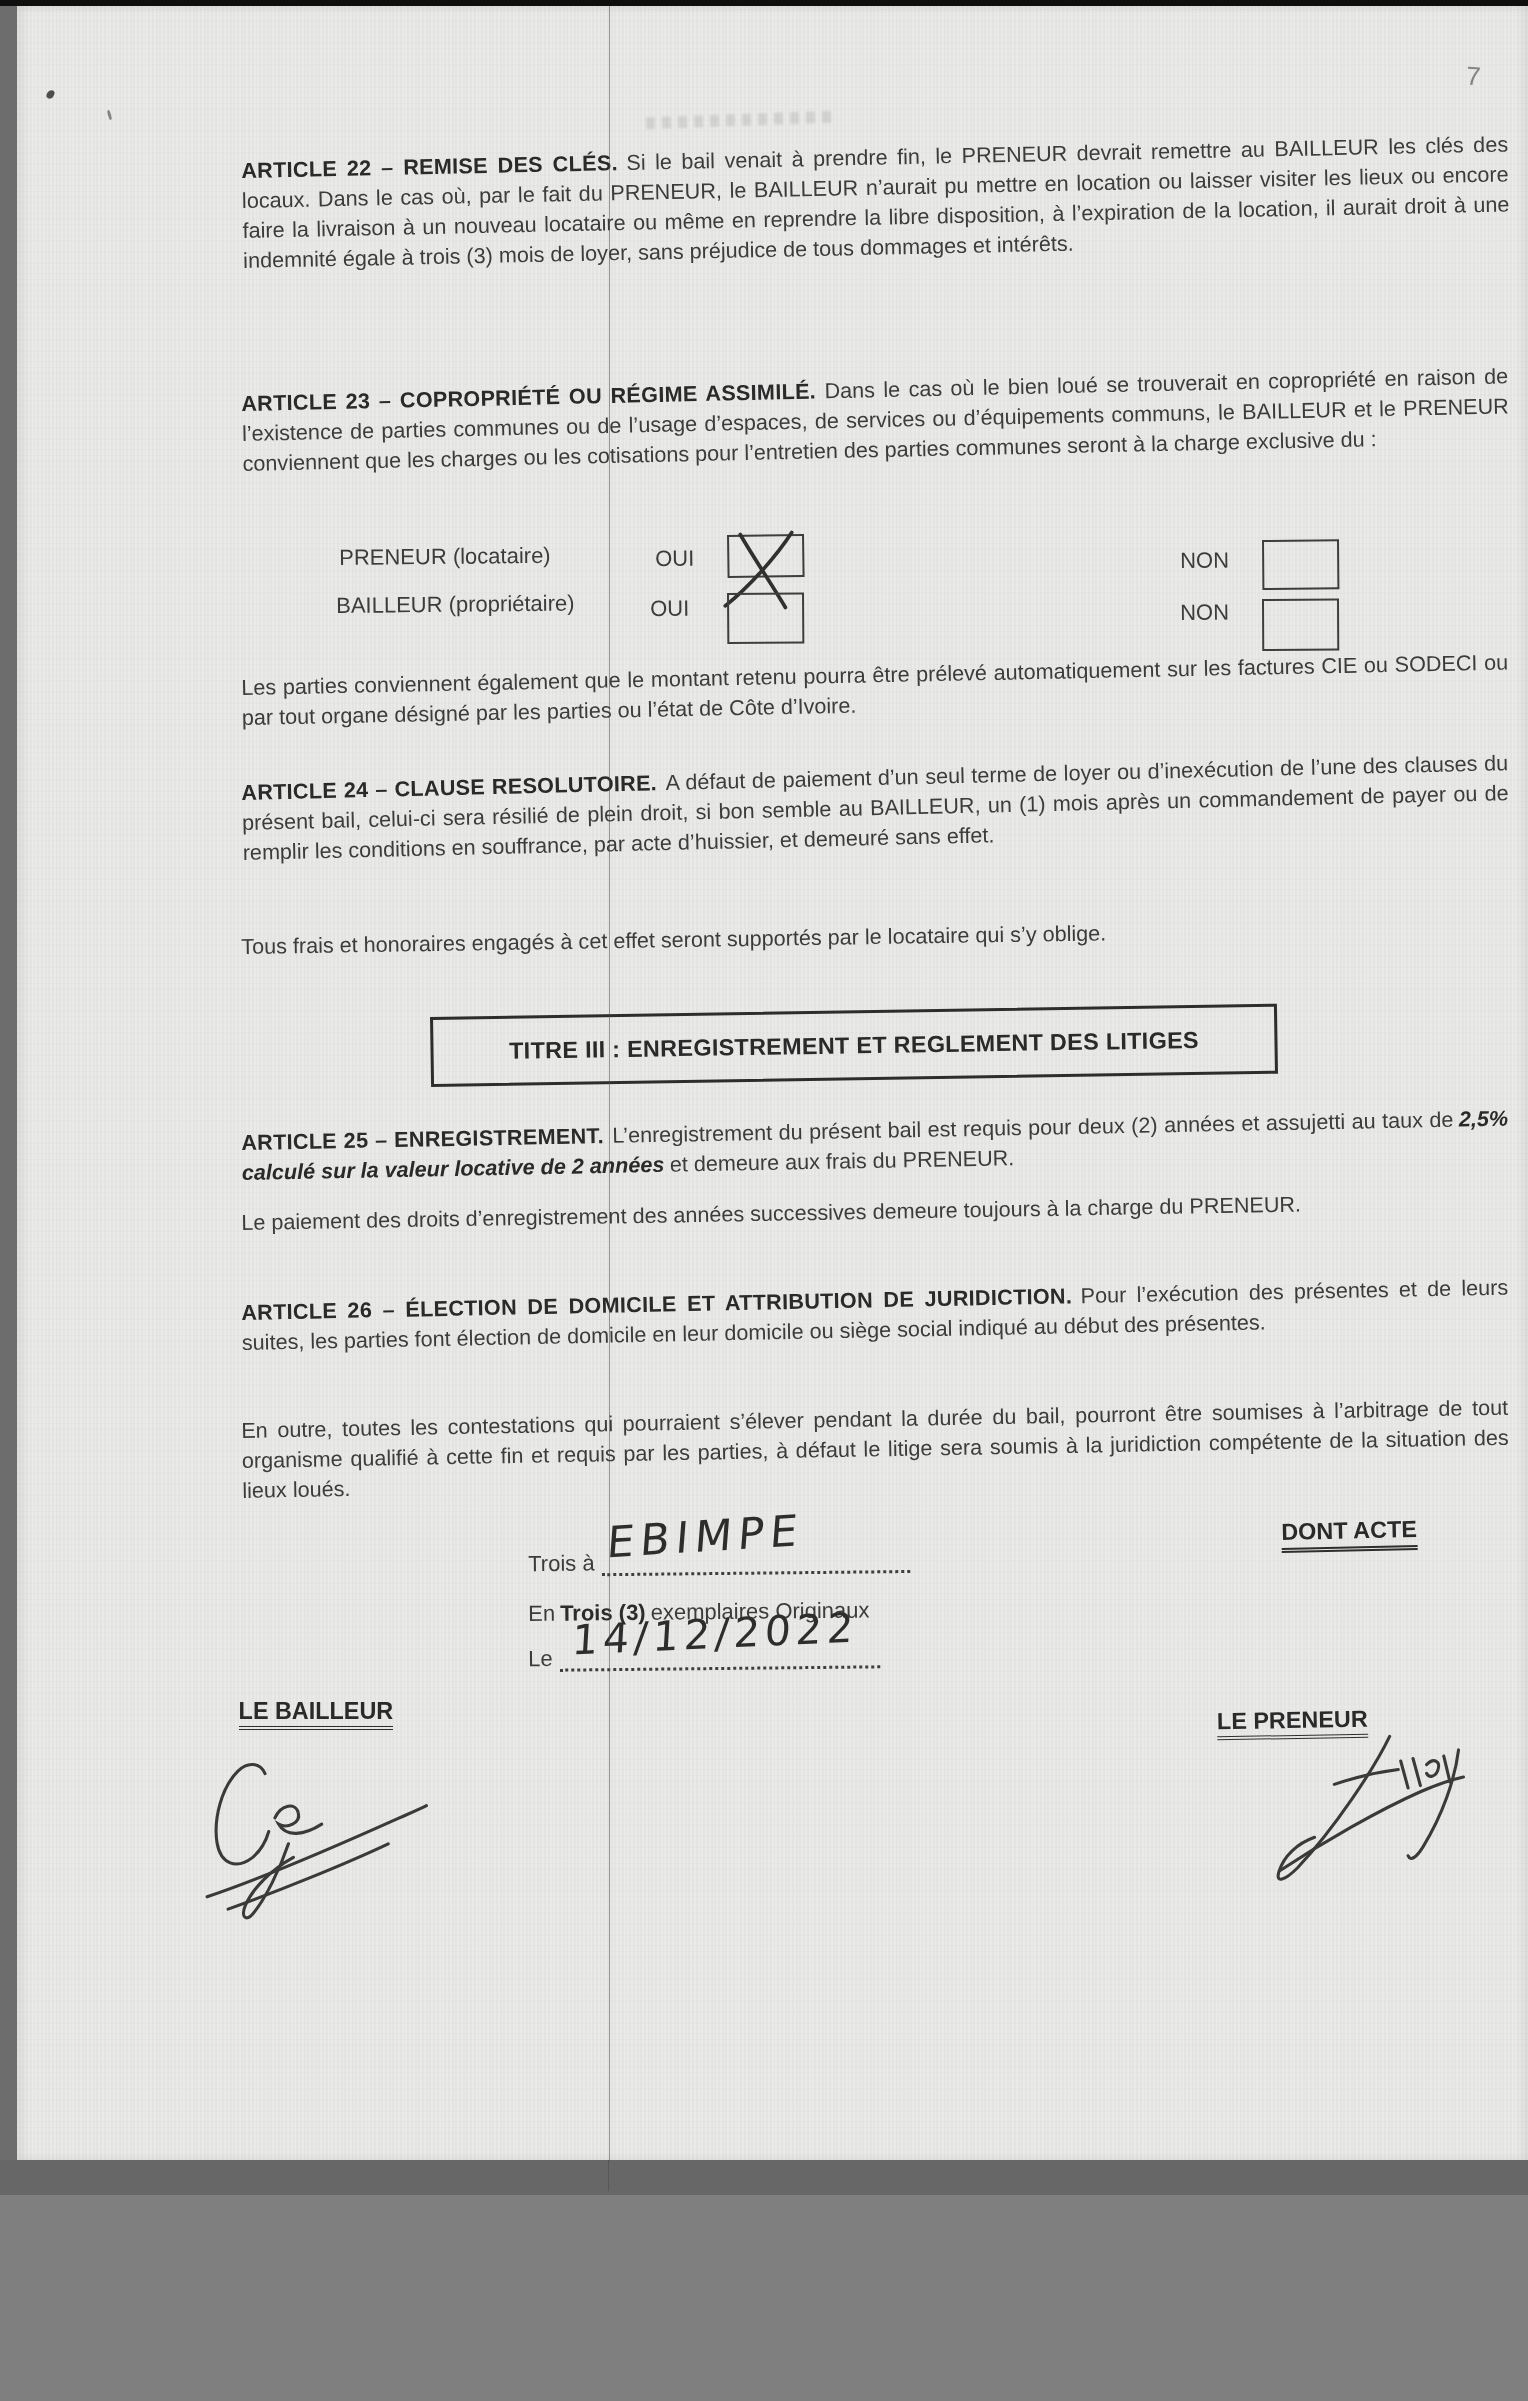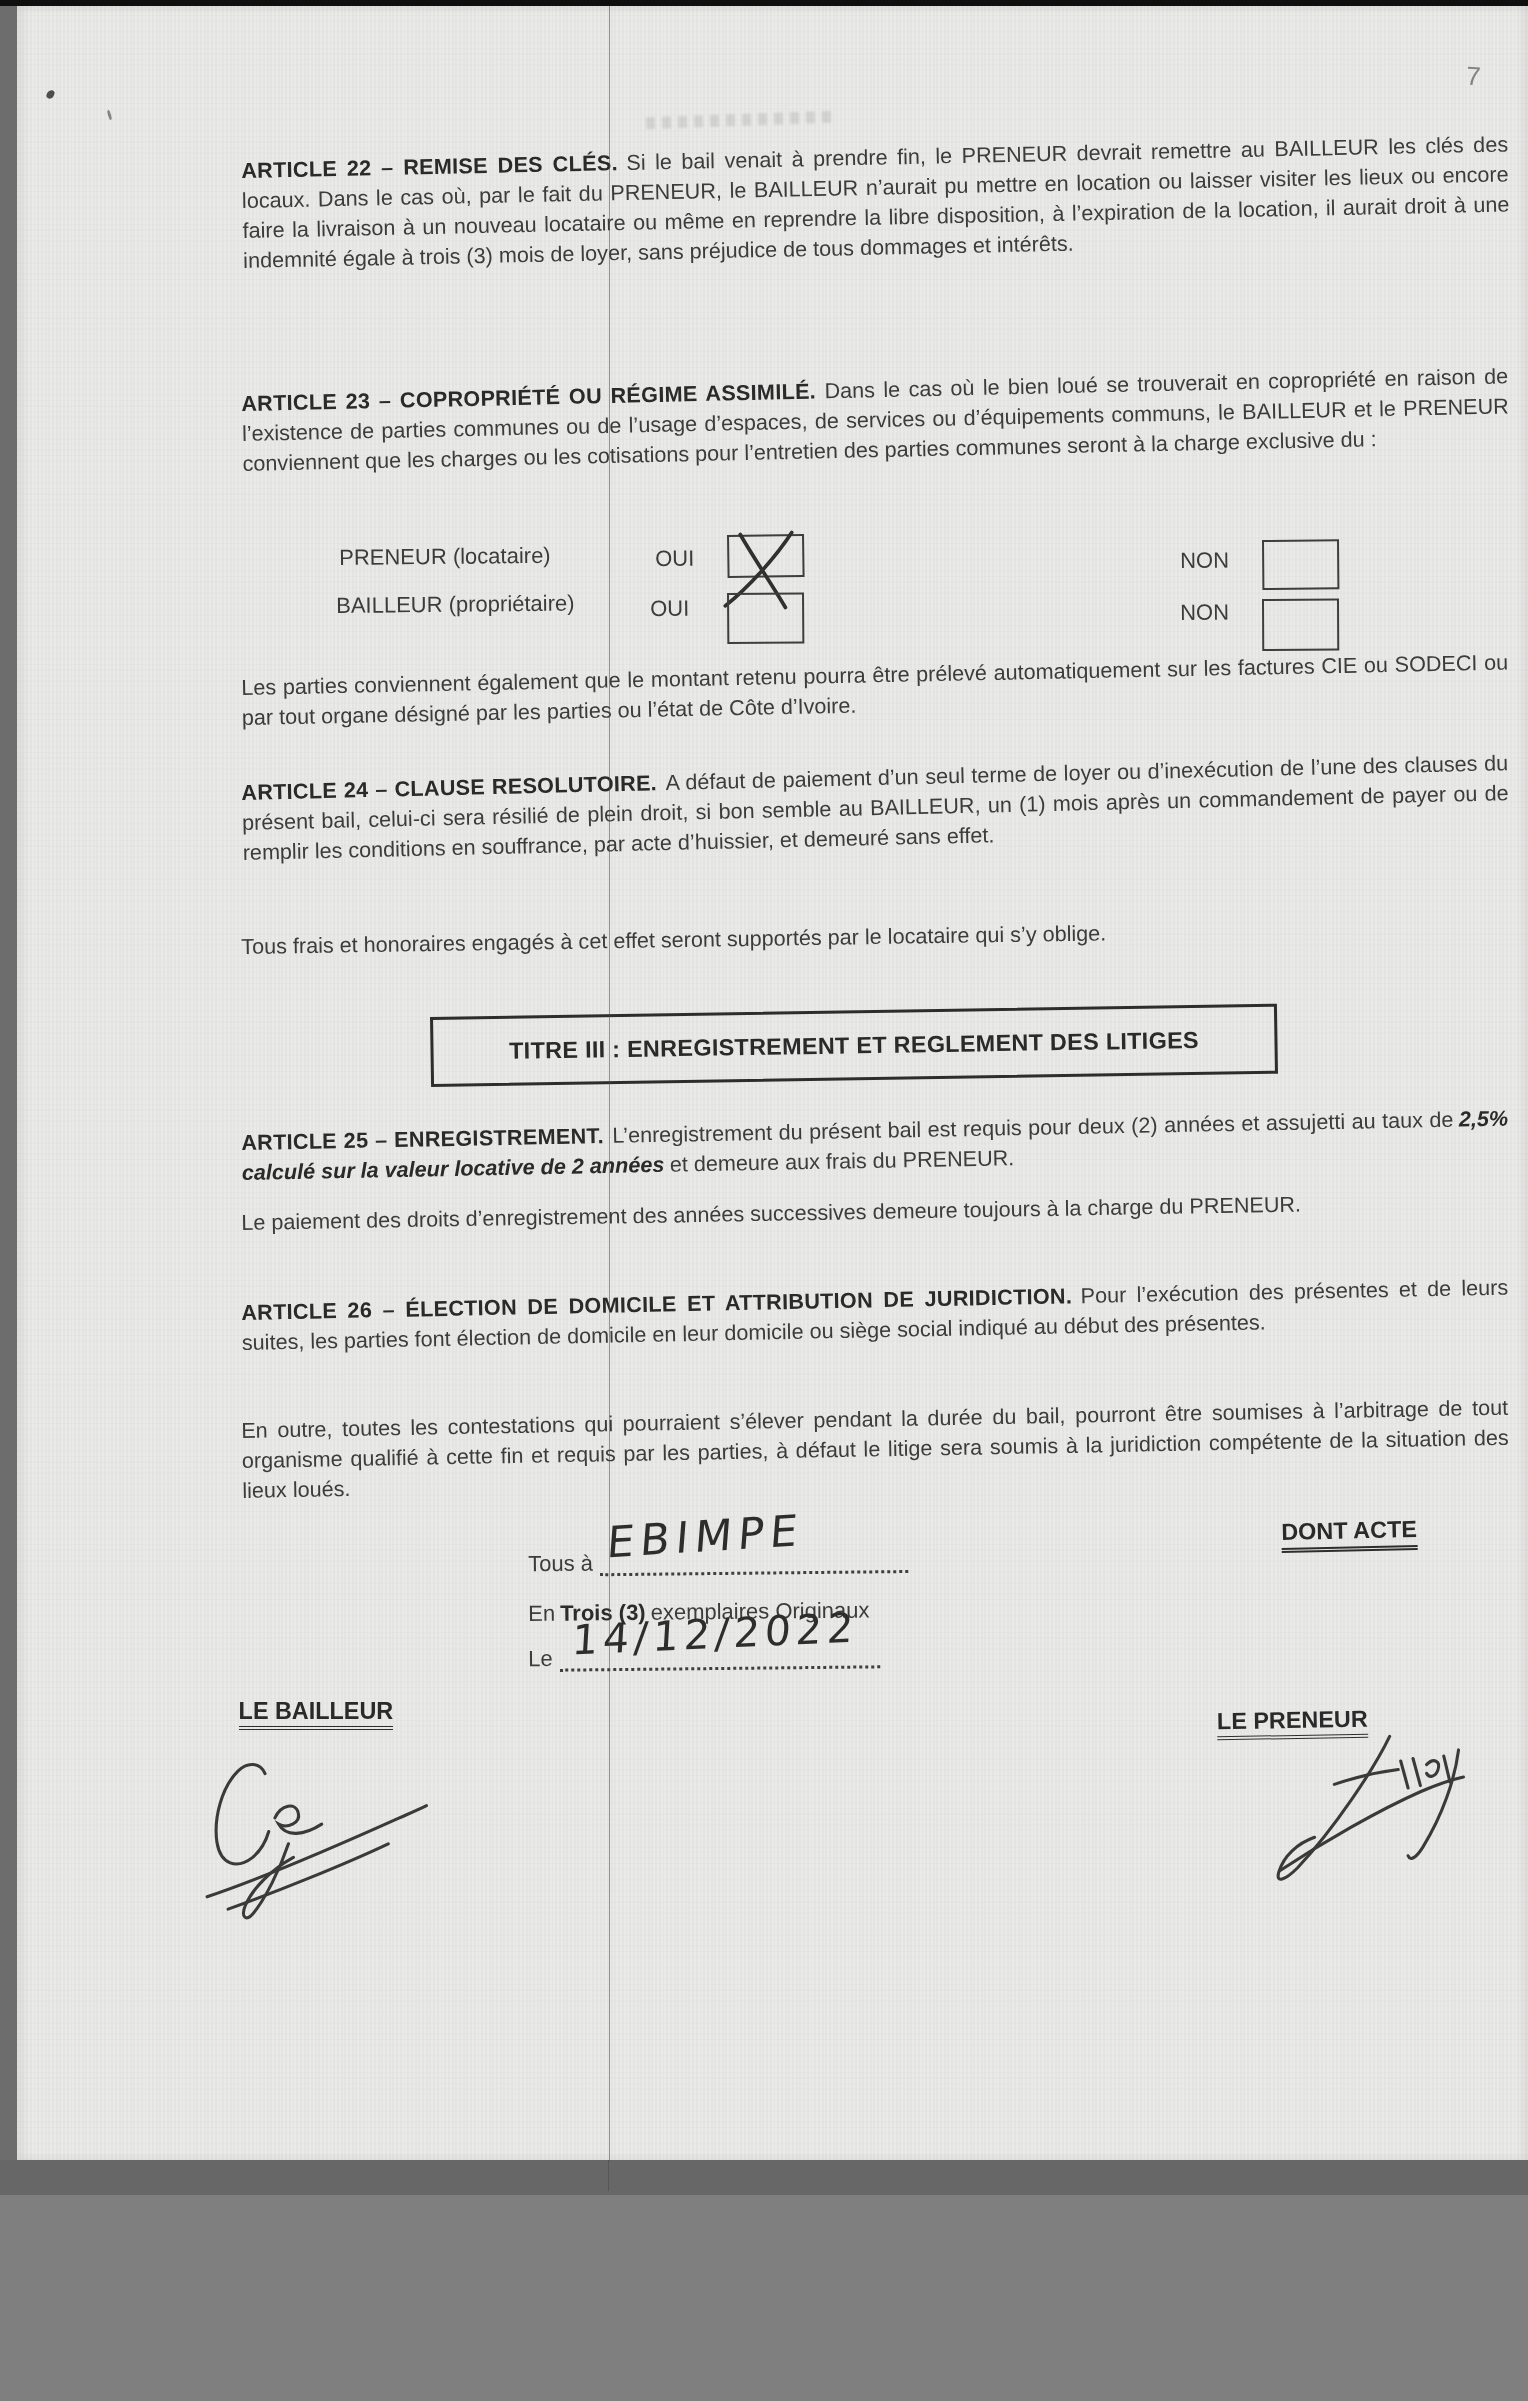--- a/index.html
+++ b/index.html
@@ -143,21 +143,21 @@
 
     <p class="para b-a26">
       <span class="ptitle">ARTICLE 26 – ÉLECTION DE DOMICILE ET ATTRIBUTION DE JURIDICTION.</span><span>Pour l’exécution des présentes et de leurs suites, les parties font élection de domicile en leur domicile ou siège social indiqué au début des présentes.</span>
     </p>
 
     <p class="para b-contest">En outre, toutes les contestations qui pourraient s’élever pendant la durée du bail, pourront être soumises à l’arbitrage de tout organisme qualifié à cette fin et requis par les parties, à défaut le litige sera soumis à la juridiction compétente de la situation des lieux loués.</p>
 
     <div class="dont-acte">DONT ACTE</div>
 
     <div class="closing fait-line">
-      <span>Tous à</span><span class="dotline d1"></span>
+      <span>Trois à</span><span class="dotline d1"></span>
       <span class="hand hand-lieu">EBIMPE</span>
     </div>
 
     <div class="closing exemplaires">
       <span>En</span><b>Trois (3)</b><span>exemplaires Originaux</span>
     </div>
 
     <div class="closing le-line">
       <span>Le</span><span class="dotline d2"></span>
       <span class="hand hand-date">14/12/2022</span>

